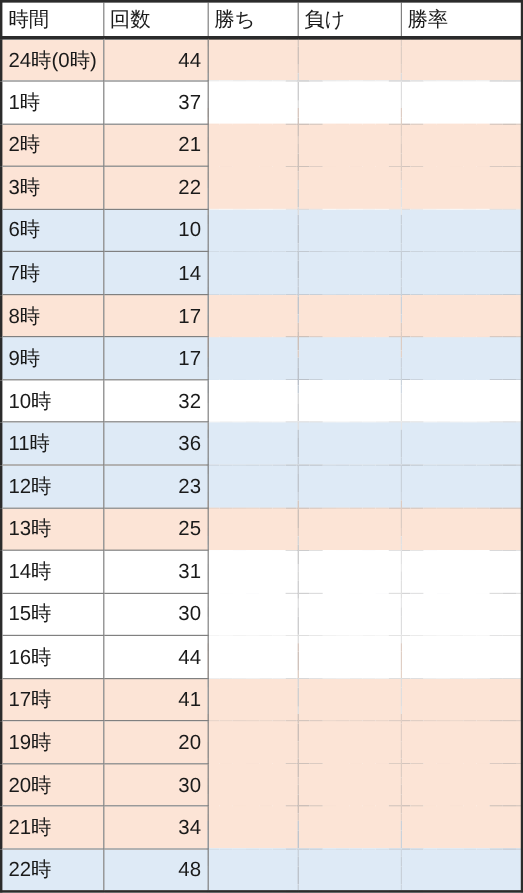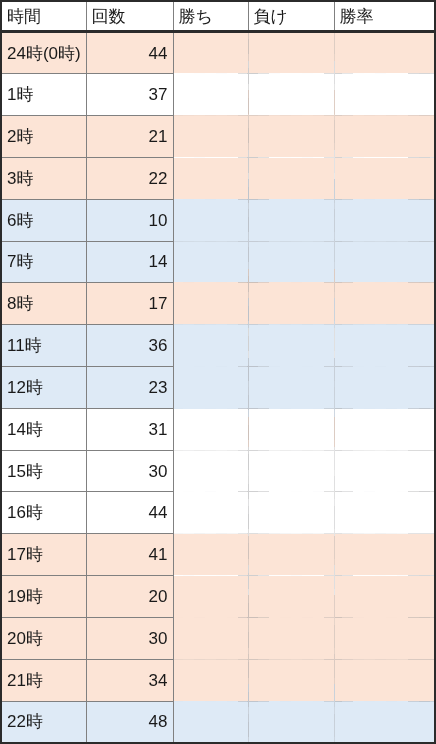--- a/index.html
+++ b/index.html
@@ -2143,29 +2143,50 @@
           <td class="rate  censored censored"></td>
         </tr>
         <tr class="tint-orange">
           <td class="time">8時</td>
           <td class="count">17</td>
           <td class="win   censored censored"></td>
           <td class="lose  censored censored"></td>
           <td class="rate  censored censored"></td>
         </tr>
         <tr class="tint-blue">
+          <td class="time">9時</td>
+          <td class="count">17</td>
+          <td class="win   censored censored"></td>
+          <td class="lose  censored censored"></td>
+          <td class="rate  censored censored"></td>
+        </tr>
+        <tr class="tint-none">
+          <td class="time">10時</td>
+          <td class="count">32</td>
+          <td class="win   censored censored"></td>
+          <td class="lose  censored censored"></td>
+          <td class="rate  censored censored"></td>
+        </tr>
+        <tr class="tint-blue">
           <td class="time">11時</td>
           <td class="count">36</td>
           <td class="win   censored censored"></td>
           <td class="lose  censored censored"></td>
           <td class="rate  censored censored"></td>
         </tr>
         <tr class="tint-blue">
           <td class="time">12時</td>
           <td class="count">23</td>
+          <td class="win   censored censored"></td>
+          <td class="lose  censored censored"></td>
+          <td class="rate  censored censored"></td>
+        </tr>
+        <tr class="tint-orange">
+          <td class="time">13時</td>
+          <td class="count">25</td>
           <td class="win   censored censored"></td>
           <td class="lose  censored censored"></td>
           <td class="rate  censored censored"></td>
         </tr>
         <tr class="tint-none">
           <td class="time">14時</td>
           <td class="count">31</td>
           <td class="win   censored censored"></td>
           <td class="lose  censored censored"></td>
           <td class="rate  censored censored"></td>

